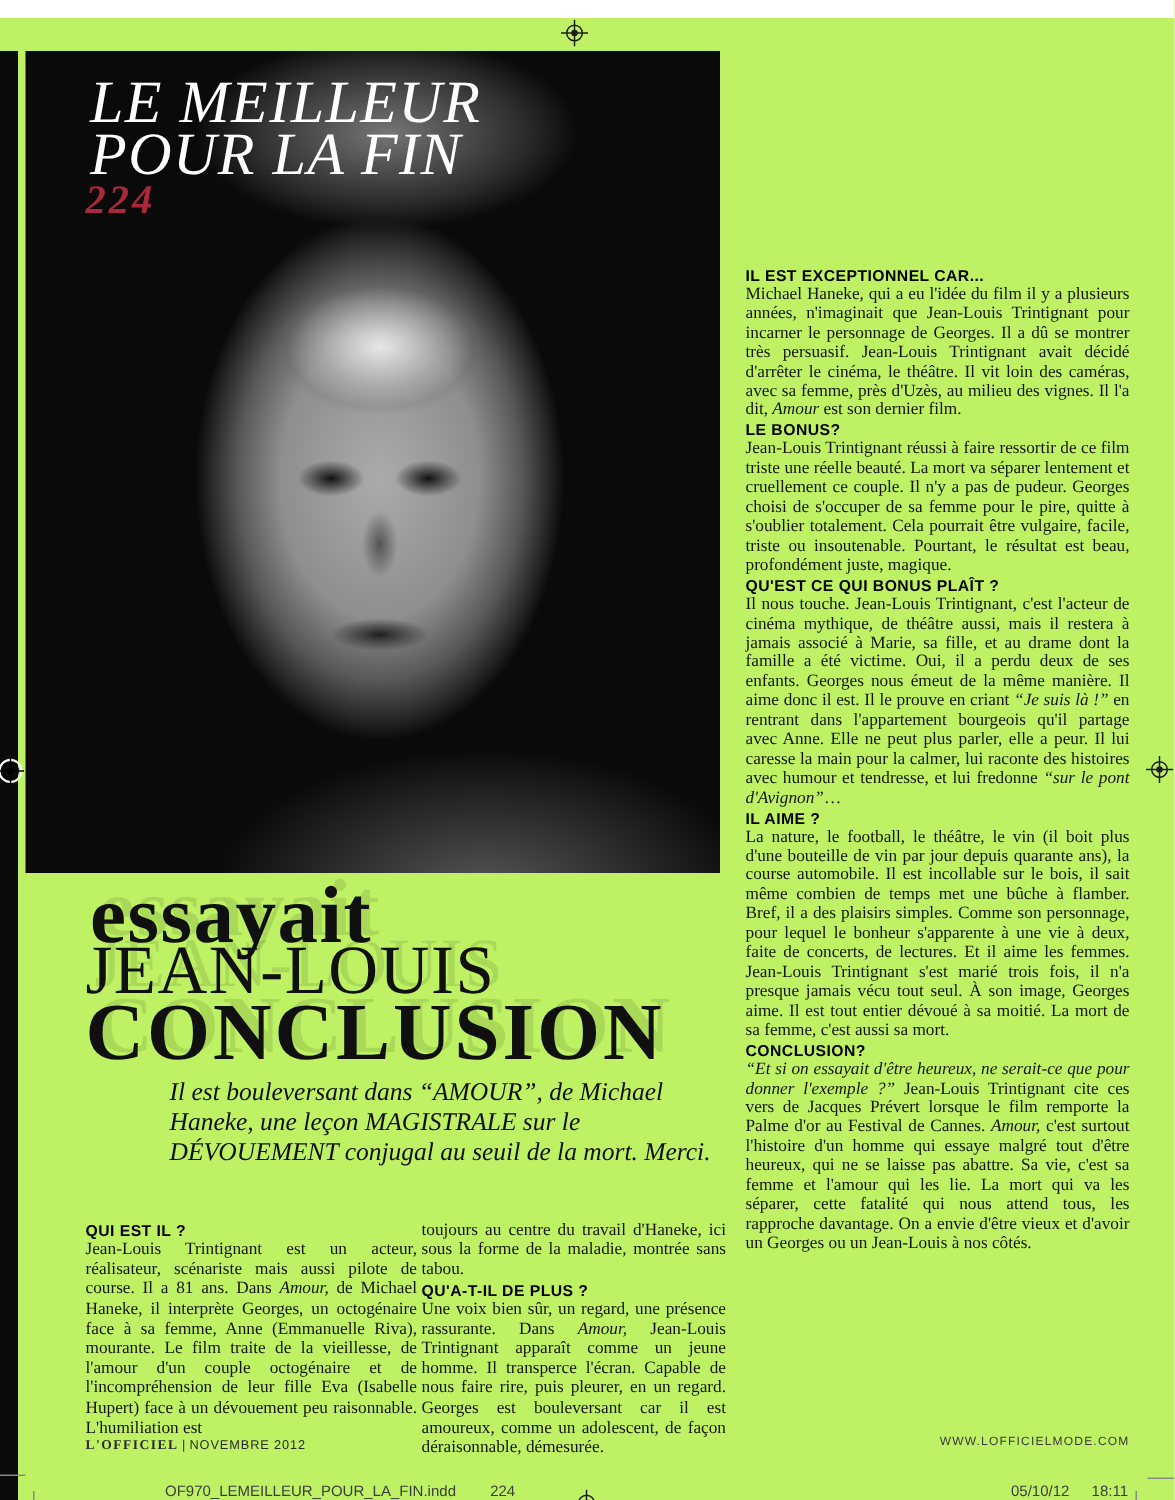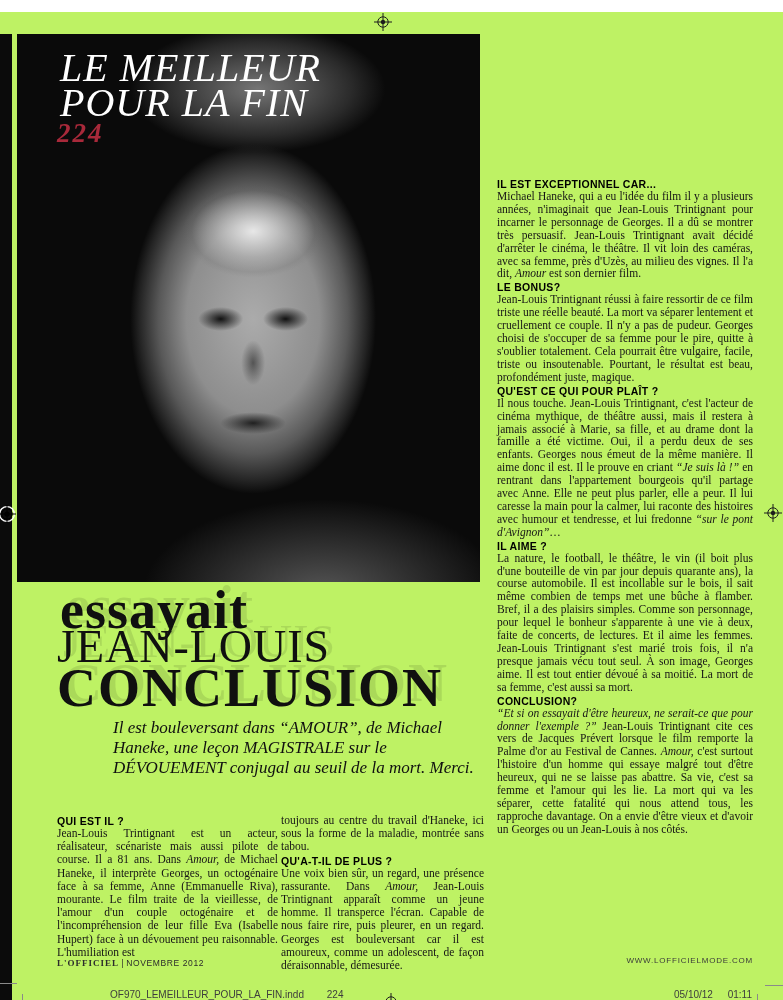--- a/index.html
+++ b/index.html
@@ -137,37 +137,37 @@
     <p><span>toujours au centre du travail d'Haneke, ici sous la forme de la maladie, montrée sans tabou.</span></p>
     <h3>QU'A-T-IL DE PLUS ?</h3>
     <p><span>Une voix bien sûr, un regard, une présence rassurante. Dans </span><i>Amour,</i><span> Jean-Louis Trintignant apparaît comme un jeune homme. Il transperce l'écran. Capable de nous faire rire, puis pleurer, en un regard. Georges est bouleversant car il est amoureux, comme un adolescent, de façon déraisonnable, démesurée.</span></p>
   </div>
 
   <div class="col col-right">
     <h3>IL EST EXCEPTIONNEL CAR...</h3>
     <p><span>Michael Haneke, qui a eu l'idée du film il y a plusieurs années, n'imaginait que Jean-Louis Trintignant pour incarner le personnage de Georges. Il a dû se montrer très persuasif. Jean-Louis Trintignant avait décidé d'arrêter le cinéma, le théâtre. Il vit loin des caméras, avec sa femme, près d'Uzès, au milieu des vignes. Il l'a dit, </span><i>Amour</i><span> est son dernier film.</span></p>
     <h3>LE BONUS?</h3>
     <p><span>Jean-Louis Trintignant réussi à faire ressortir de ce film triste une réelle beauté. La mort va séparer lentement et cruellement ce couple. Il n'y a pas de pudeur. Georges choisi de s'occuper de sa femme pour le pire, quitte à s'oublier totalement. Cela pourrait être vulgaire, facile, triste ou insoutenable. Pourtant, le résultat est beau, profondément juste, magique.</span></p>
-    <h3>QU'EST CE QUI POUR PLAÎT ?</h3>
+    <h3>QU'EST CE QUI BONUS PLAÎT ?</h3>
     <p><span>Il nous touche. Jean-Louis Trintignant, c'est l'acteur de cinéma mythique, de théâtre aussi, mais il restera à jamais associé à Marie, sa fille, et au drame dont la famille a été victime. Oui, il a perdu deux de ses enfants. Georges nous émeut de la même manière. Il aime donc il est. Il le prouve en criant </span><i>“Je suis là !”</i><span> en rentrant dans l'appartement bourgeois qu'il partage avec Anne. Elle ne peut plus parler, elle a peur. Il lui caresse la main pour la calmer, lui raconte des histoires avec humour et tendresse, et lui fredonne </span><i>“sur le pont d'Avignon”</i><span>…</span></p>
     <h3>IL AIME ?</h3>
     <p><span>La nature, le football, le théâtre, le vin (il boit plus d'une bouteille de vin par jour depuis quarante ans), la course automobile. Il est incollable sur le bois, il sait même combien de temps met une bûche à flamber. Bref, il a des plaisirs simples. Comme son personnage, pour lequel le bonheur s'apparente à une vie à deux, faite de concerts, de lectures. Et il aime les femmes. Jean-Louis Trintignant s'est marié trois fois, il n'a presque jamais vécu tout seul. À son image, Georges aime. Il est tout entier dévoué à sa moitié. La mort de sa femme, c'est aussi sa mort.</span></p>
     <h3>CONCLUSION?</h3>
     <p><i>“Et si on essayait d'être heureux, ne serait-ce que pour donner l'exemple ?”</i><span> Jean-Louis Trintignant cite ces vers de Jacques Prévert lorsque le film remporte la Palme d'or au Festival de Cannes. </span><i>Amour,</i><span> c'est surtout l'histoire d'un homme qui essaye malgré tout d'être heureux, qui ne se laisse pas abattre. Sa vie, c'est sa femme et l'amour qui les lie. La mort qui va les séparer, cette fatalité qui nous attend tous, les rapproche davantage. On a envie d'être vieux et d'avoir un Georges ou un Jean-Louis à nos côtés.</span></p>
   </div>
 
   <div class="footer-left">
     <span class="brand">L'OFFICIEL</span>
     <span class="issue">|</span>
     <span class="issue">NOVEMBRE 2012</span>
   </div>
   <div class="footer-right">WWW.LOFFICIELMODE.COM</div>
 
   <div class="slug">
     <span>OF970_LEMEILLEUR_POUR_LA_FIN.indd</span>
     <span class="pg">224</span>
   </div>
   <div class="stamp">
     <span>05/10/12</span>
-    <span class="tm">01:11</span>
+    <span class="tm">18:11</span>
   </div>
 
 </div>
 
 </body></html>

